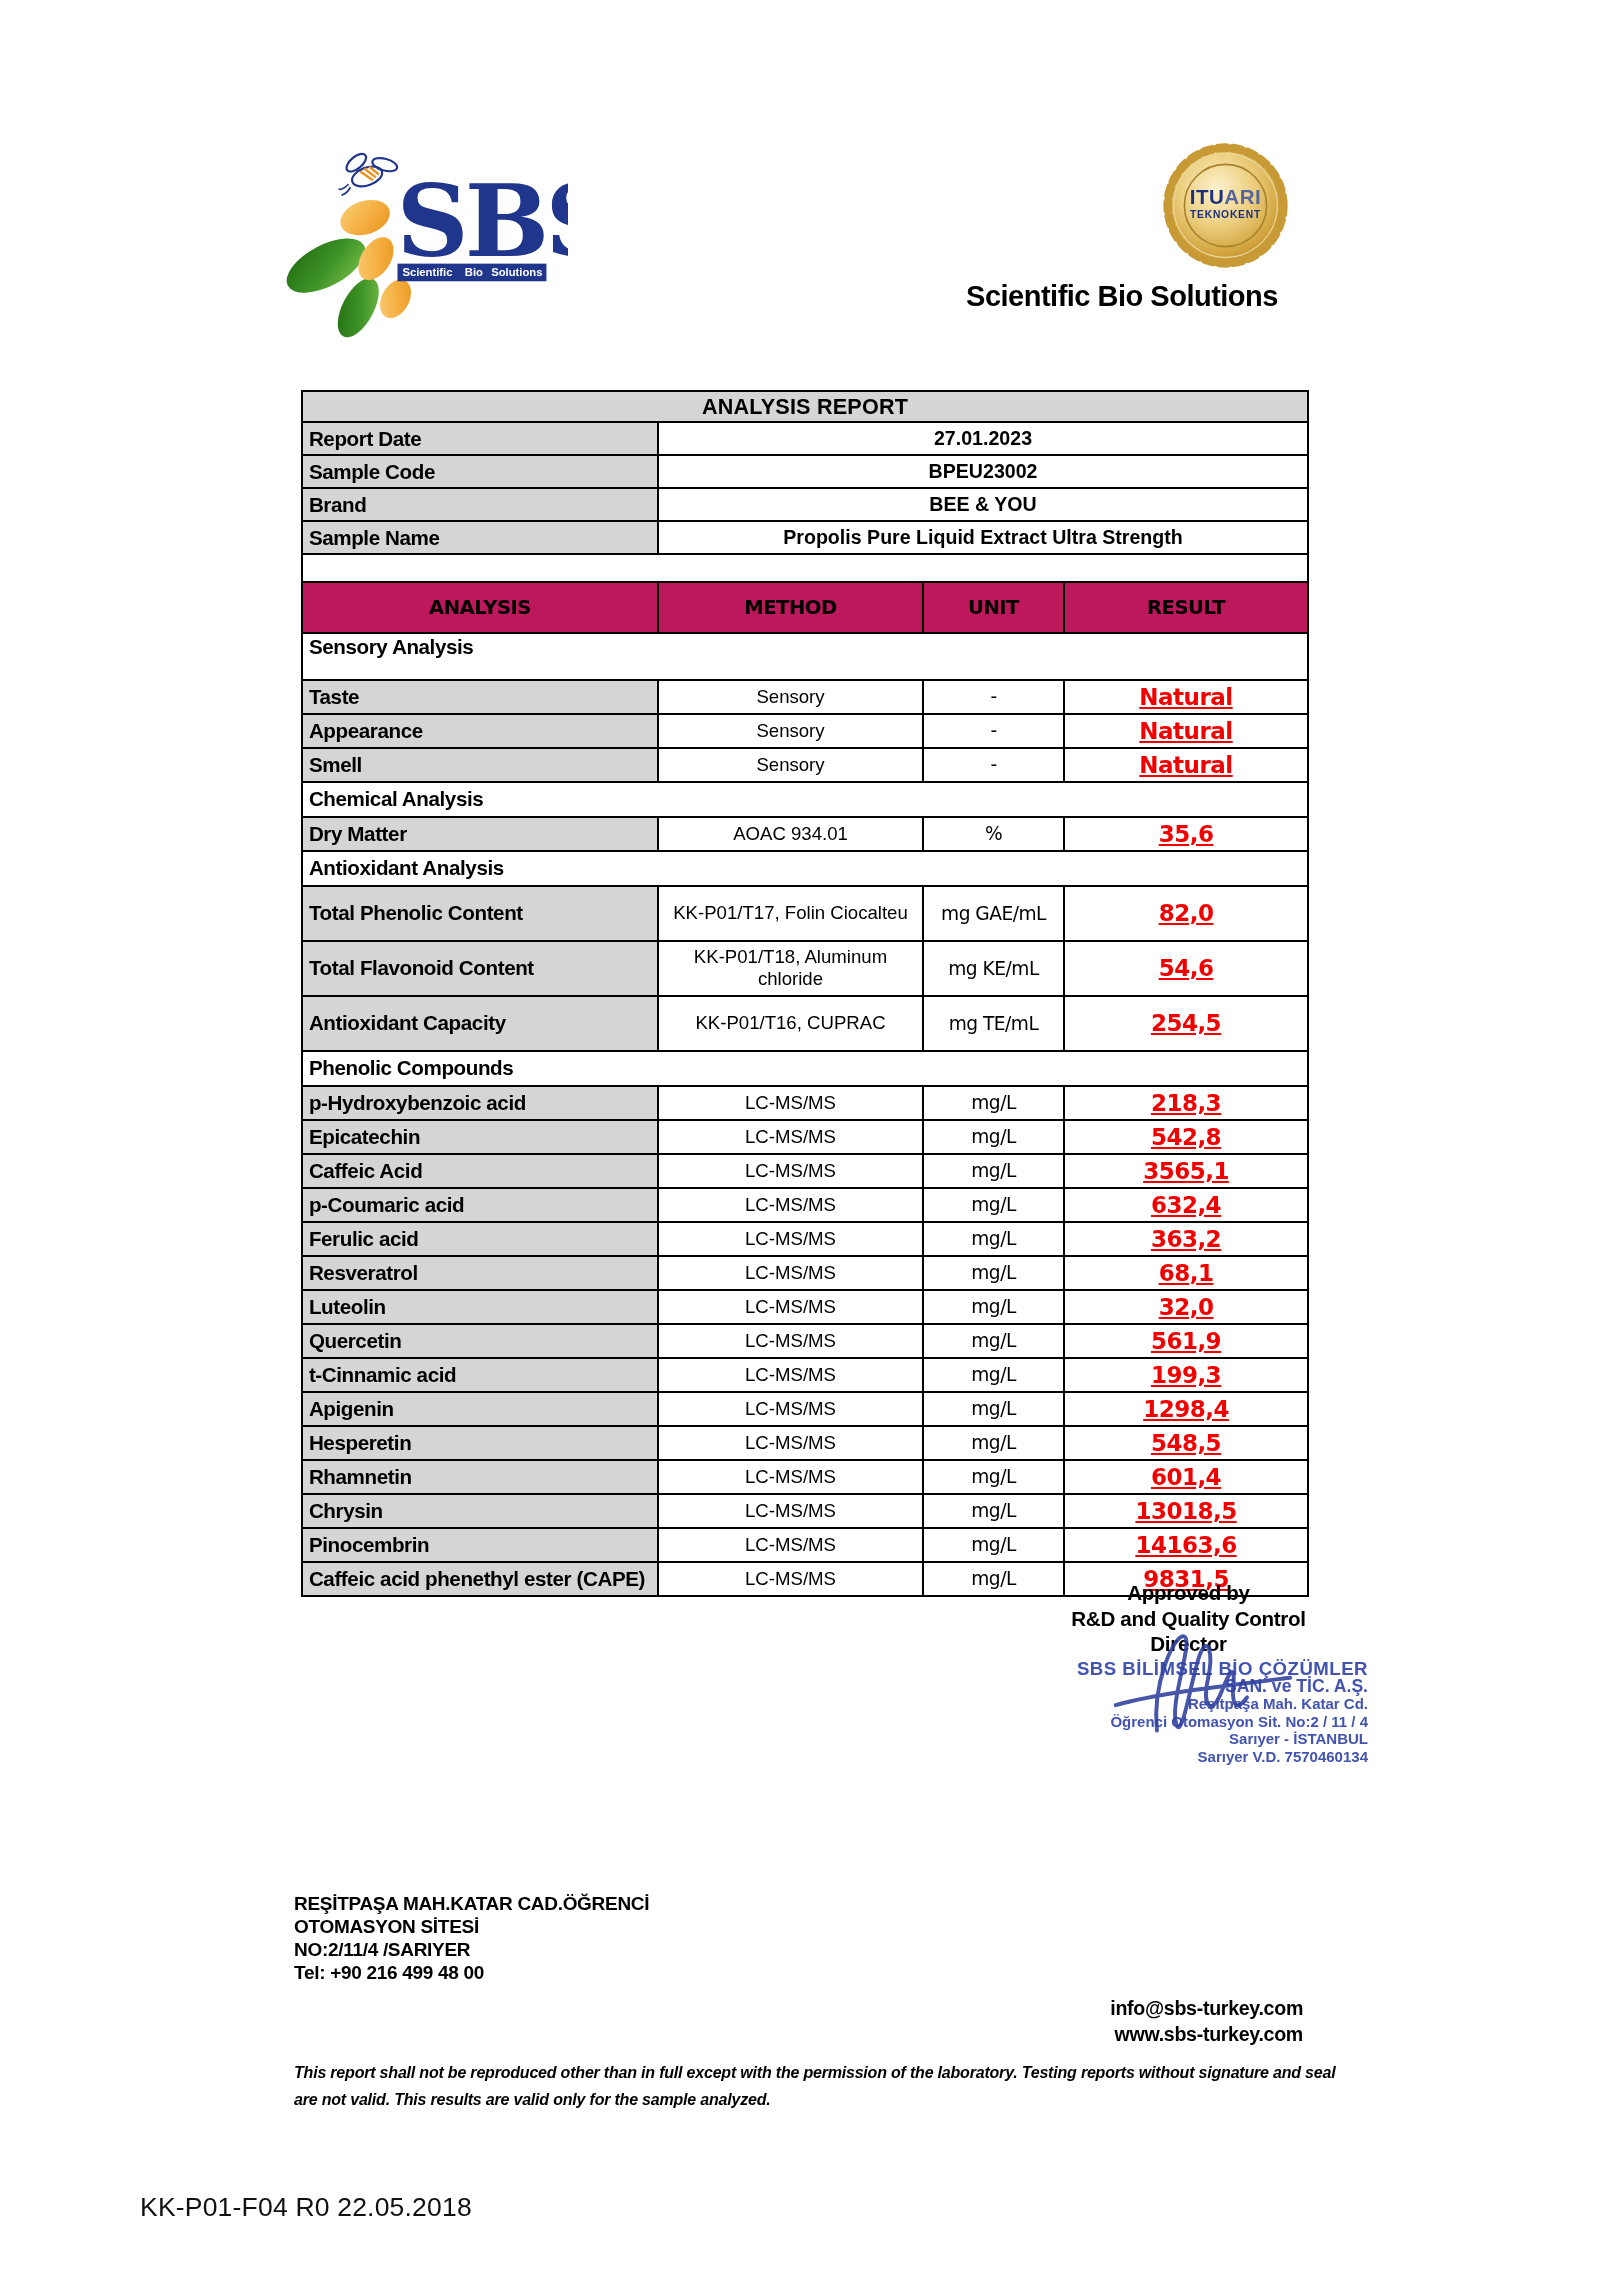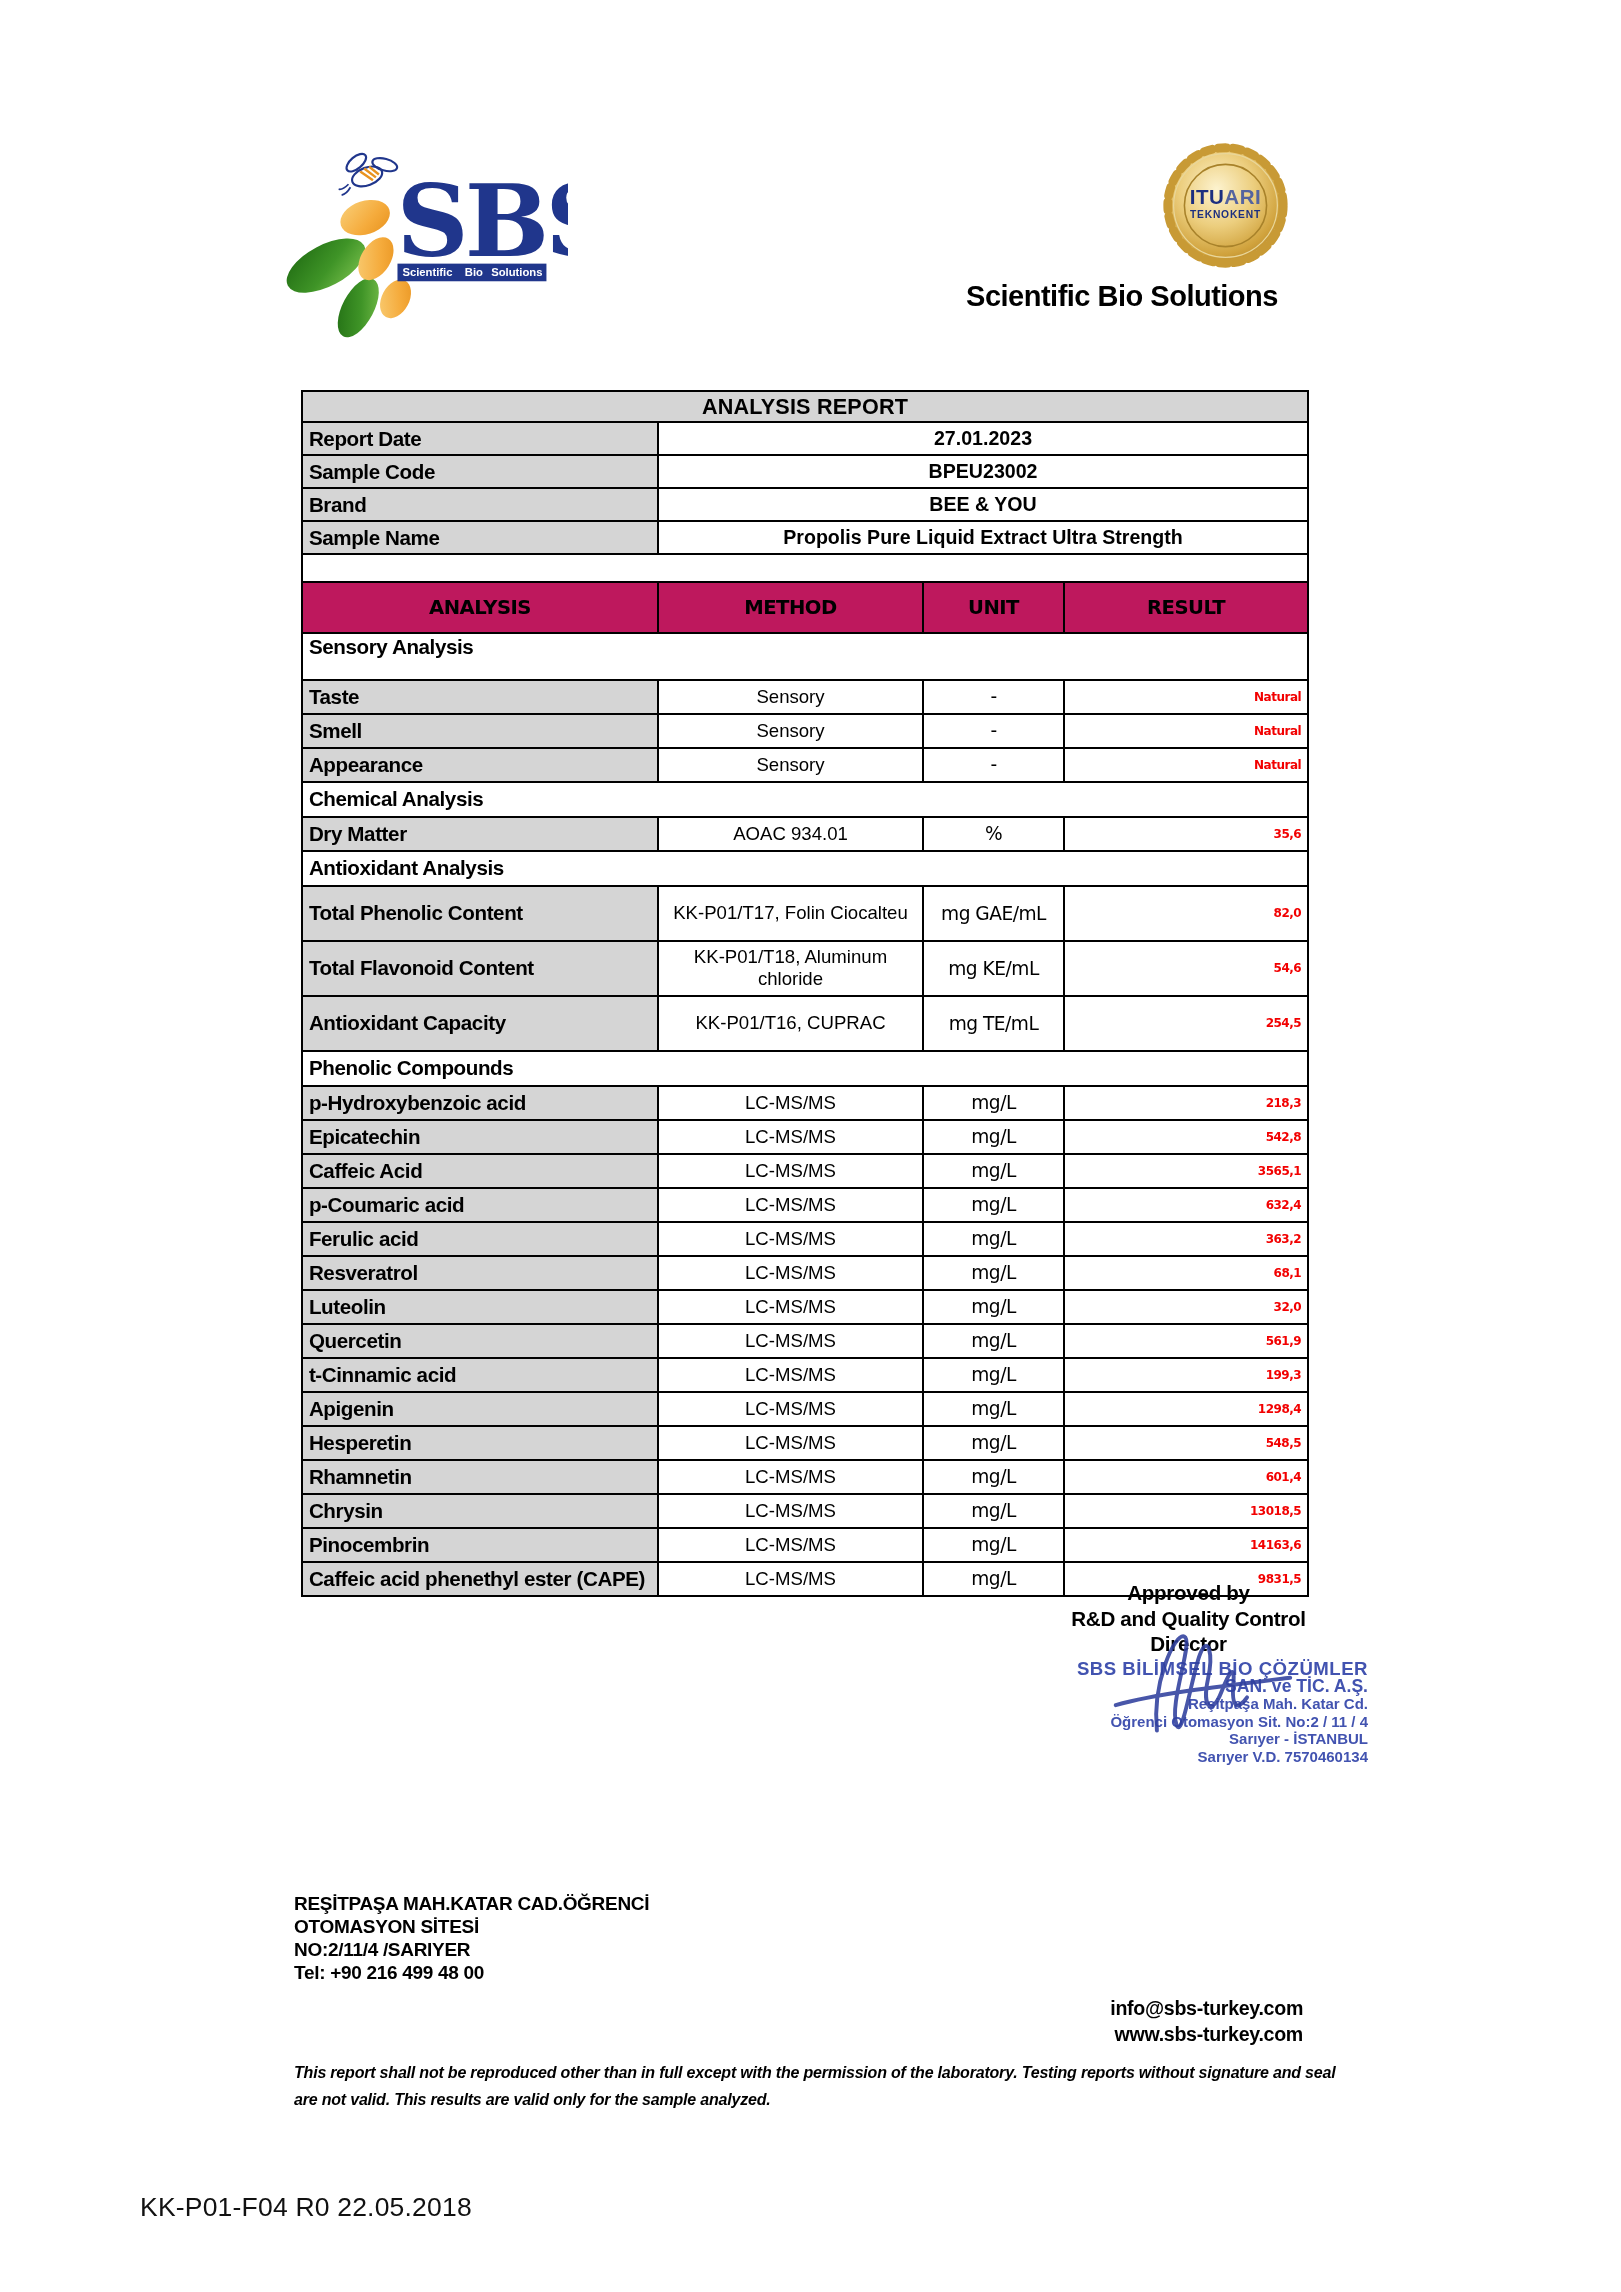--- a/index.html
+++ b/index.html
@@ -38,21 +38,21 @@
   .c-label{background:#d5d5d5;font-weight:bold;font-size:20.6px;letter-spacing:-0.4px;}
   .c-value{font-weight:bold;font-size:19.6px;text-align:center;}
   .r-spacer td{height:23.5px;background:#fff;}
   .r-cols th{background:#be185d;font-weight:bold;font-size:19.6px;text-align:center;height:47px;font-family:"DejaVu Sans","Liberation Sans",sans-serif;letter-spacing:-0.5px;margin-left:26px;}
   .r-sec td{background:#fff;font-weight:bold;font-size:20.6px;height:31px;letter-spacing:-0.4px;}
   .r-sec-first td{height:43px;vertical-align:top;padding-top:7.8px;}
   .r-data td{height:30px;}
   .r-tall td{height:51px;}
   .c-method{font-size:18.6px;text-align:center;background:#fff;}
   .c-unit{font-size:18.6px;text-align:center;background:#fff;font-family:"DejaVu Sans","Liberation Sans",sans-serif;letter-spacing:-0.5px;}
-  .c-result{font-size:12px;text-align:right;background:#fff;font-weight:bold;color:#f20000;font-family:"DejaVu Sans","Liberation Sans",sans-serif;letter-spacing:-0.5px;}
+  .c-result{font-size:23px;text-align:center;background:#fff;font-weight:bold;color:#f20000;font-family:"DejaVu Sans","Liberation Sans",sans-serif;letter-spacing:-0.5px;text-decoration:underline;}
   
   .approval{
     position:absolute;left:1000px;top:1580px;width:377px;
     text-align:center;font-weight:bold;font-size:20.6px;line-height:25.5px;letter-spacing:-0.3px;
   }
   .stamp{
     position:absolute;left:1010px;top:1660px;width:358px;
     text-align:right;color:#4253b0;font-weight:bold;line-height:17.6px;
   }
   .stamp .s1{font-size:18.6px;letter-spacing:0.5px;}
@@ -187,27 +187,27 @@
         <tr class="r-sec r-sec-first">
           <td colspan="4">Sensory Analysis</td>
         </tr>
         <tr class="r-data">
           <td class="c-label">Taste</td>
           <td class="c-method">Sensory</td>
           <td class="c-unit">-</td>
           <td class="c-result">Natural</td>
         </tr>
         <tr class="r-data">
-          <td class="c-label">Smell</td>
+          <td class="c-label">Appearance</td>
           <td class="c-method">Sensory</td>
           <td class="c-unit">-</td>
           <td class="c-result">Natural</td>
         </tr>
         <tr class="r-data">
-          <td class="c-label">Appearance</td>
+          <td class="c-label">Smell</td>
           <td class="c-method">Sensory</td>
           <td class="c-unit">-</td>
           <td class="c-result">Natural</td>
         </tr>
         <tr class="r-sec">
           <td colspan="4">Chemical Analysis</td>
         </tr>
         <tr class="r-data">
           <td class="c-label">Dry Matter</td>
           <td class="c-method">AOAC 934.01</td>

